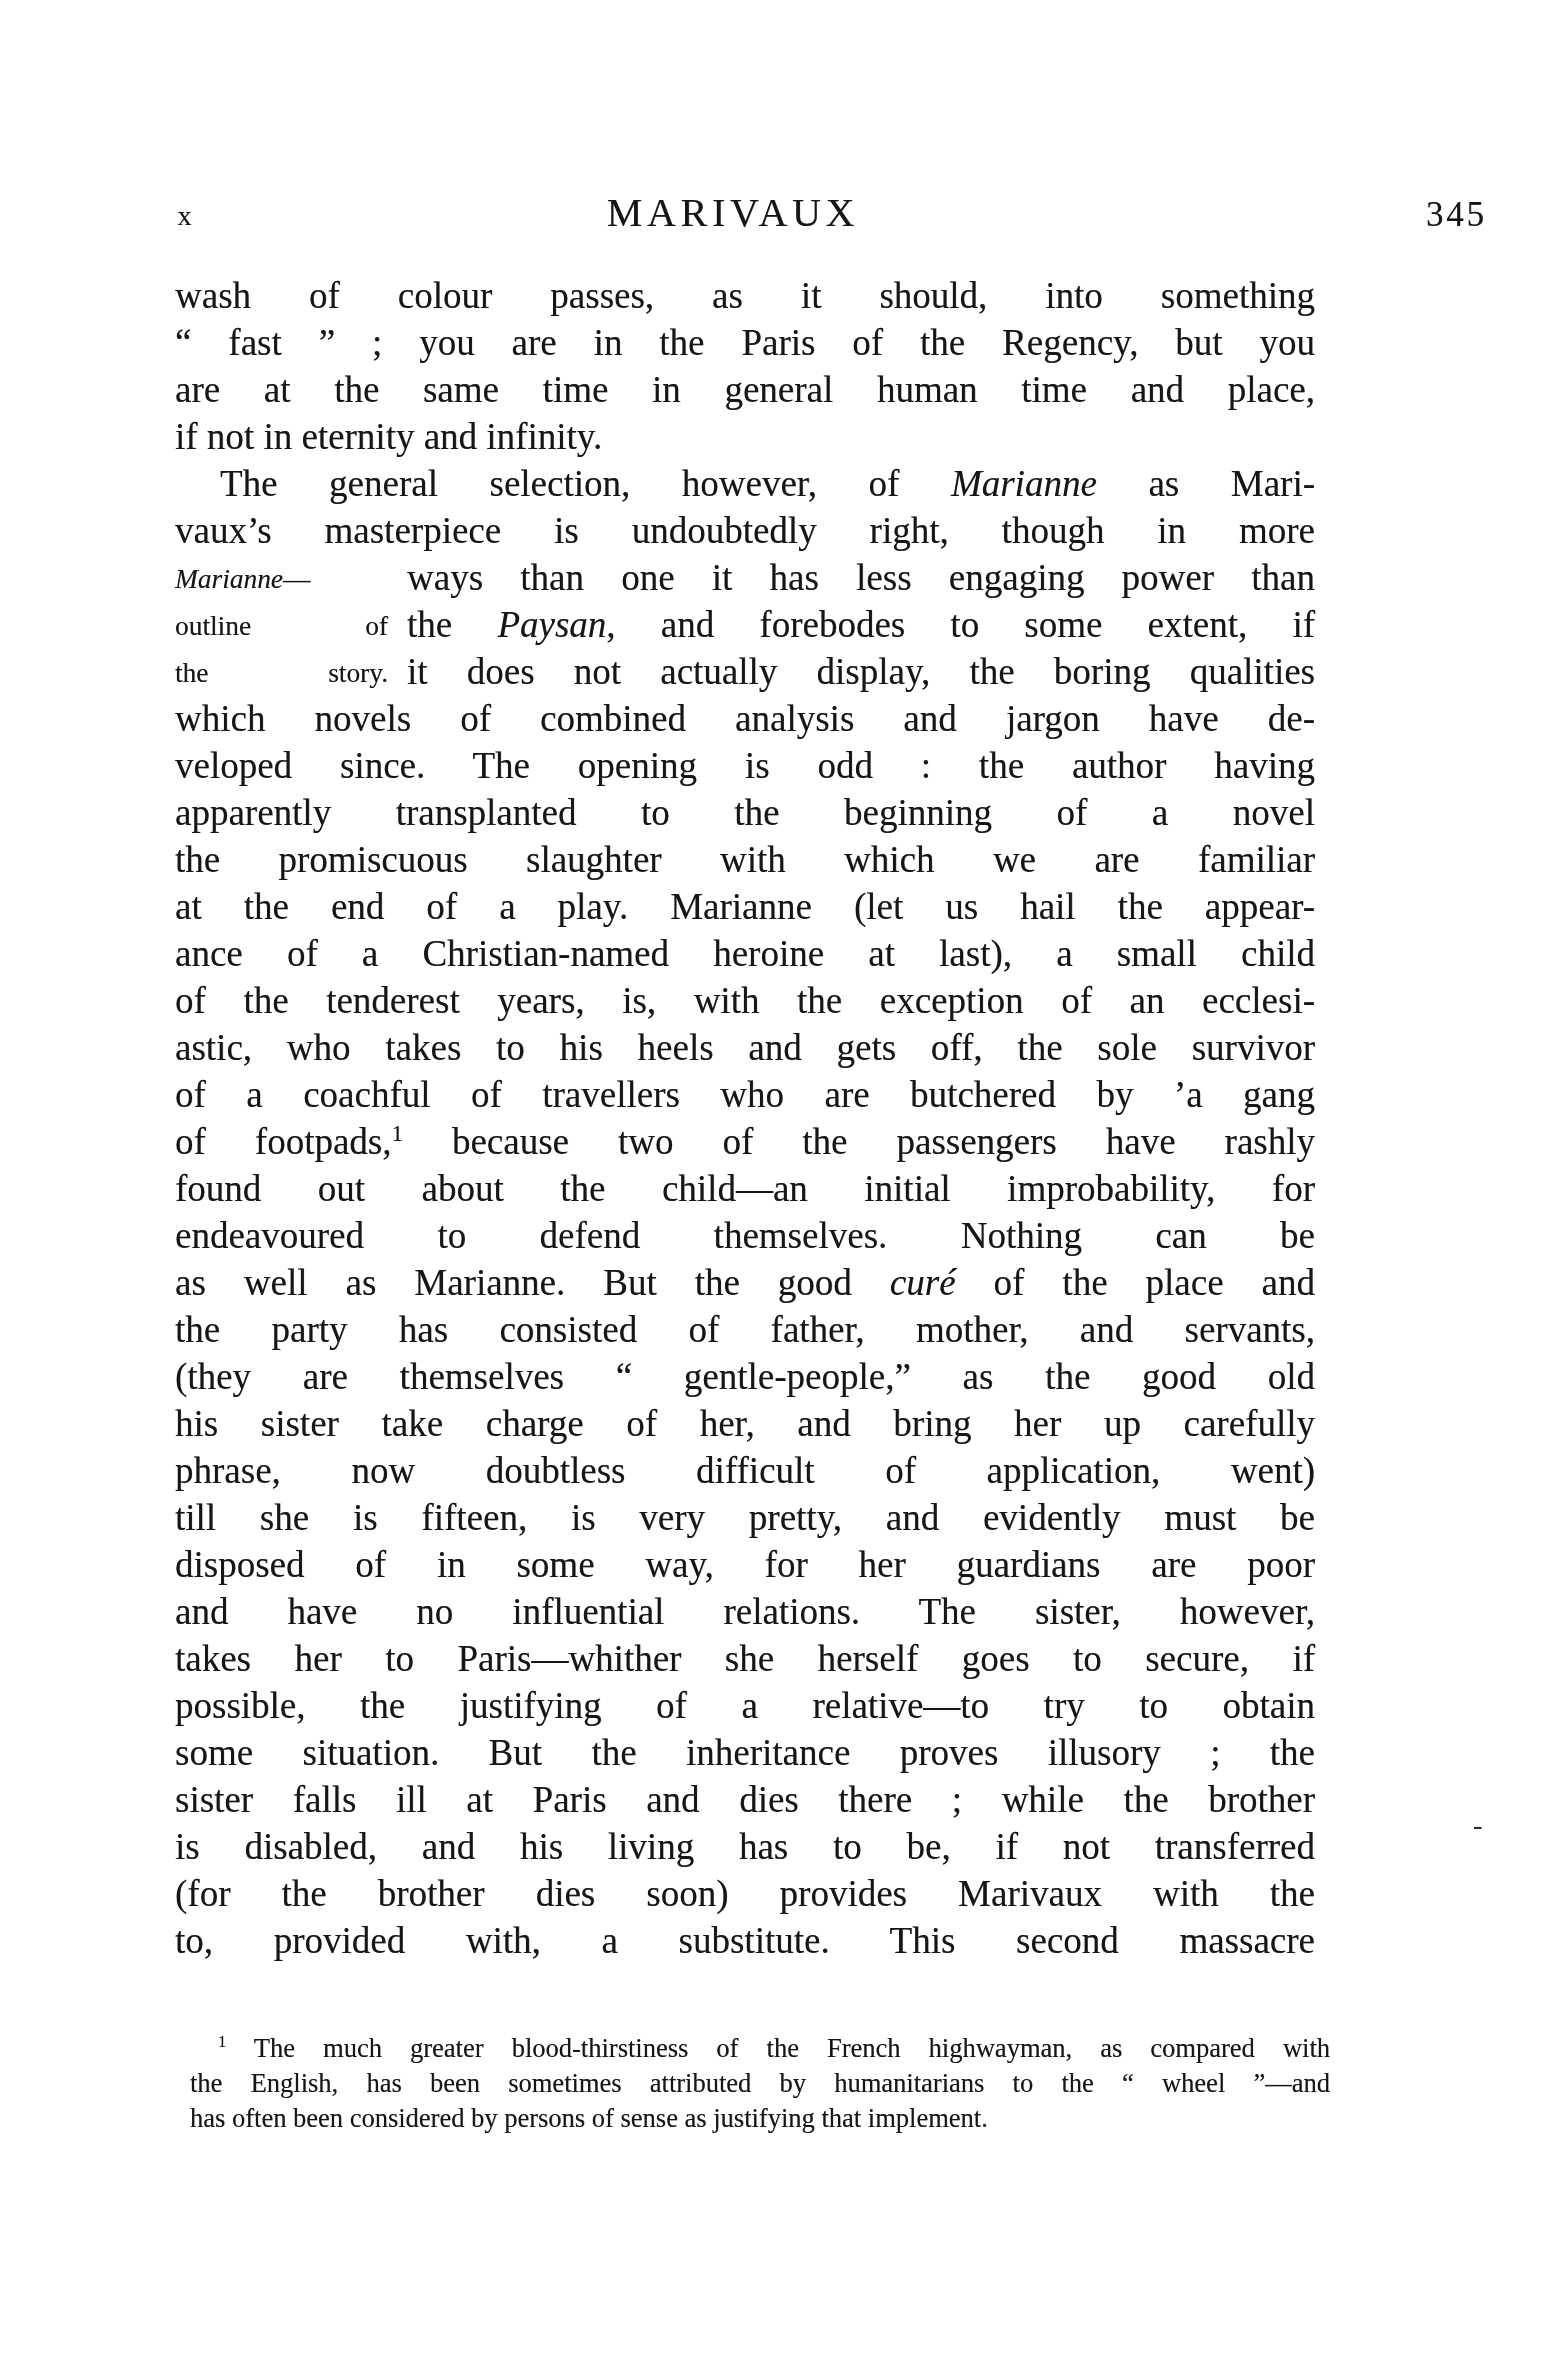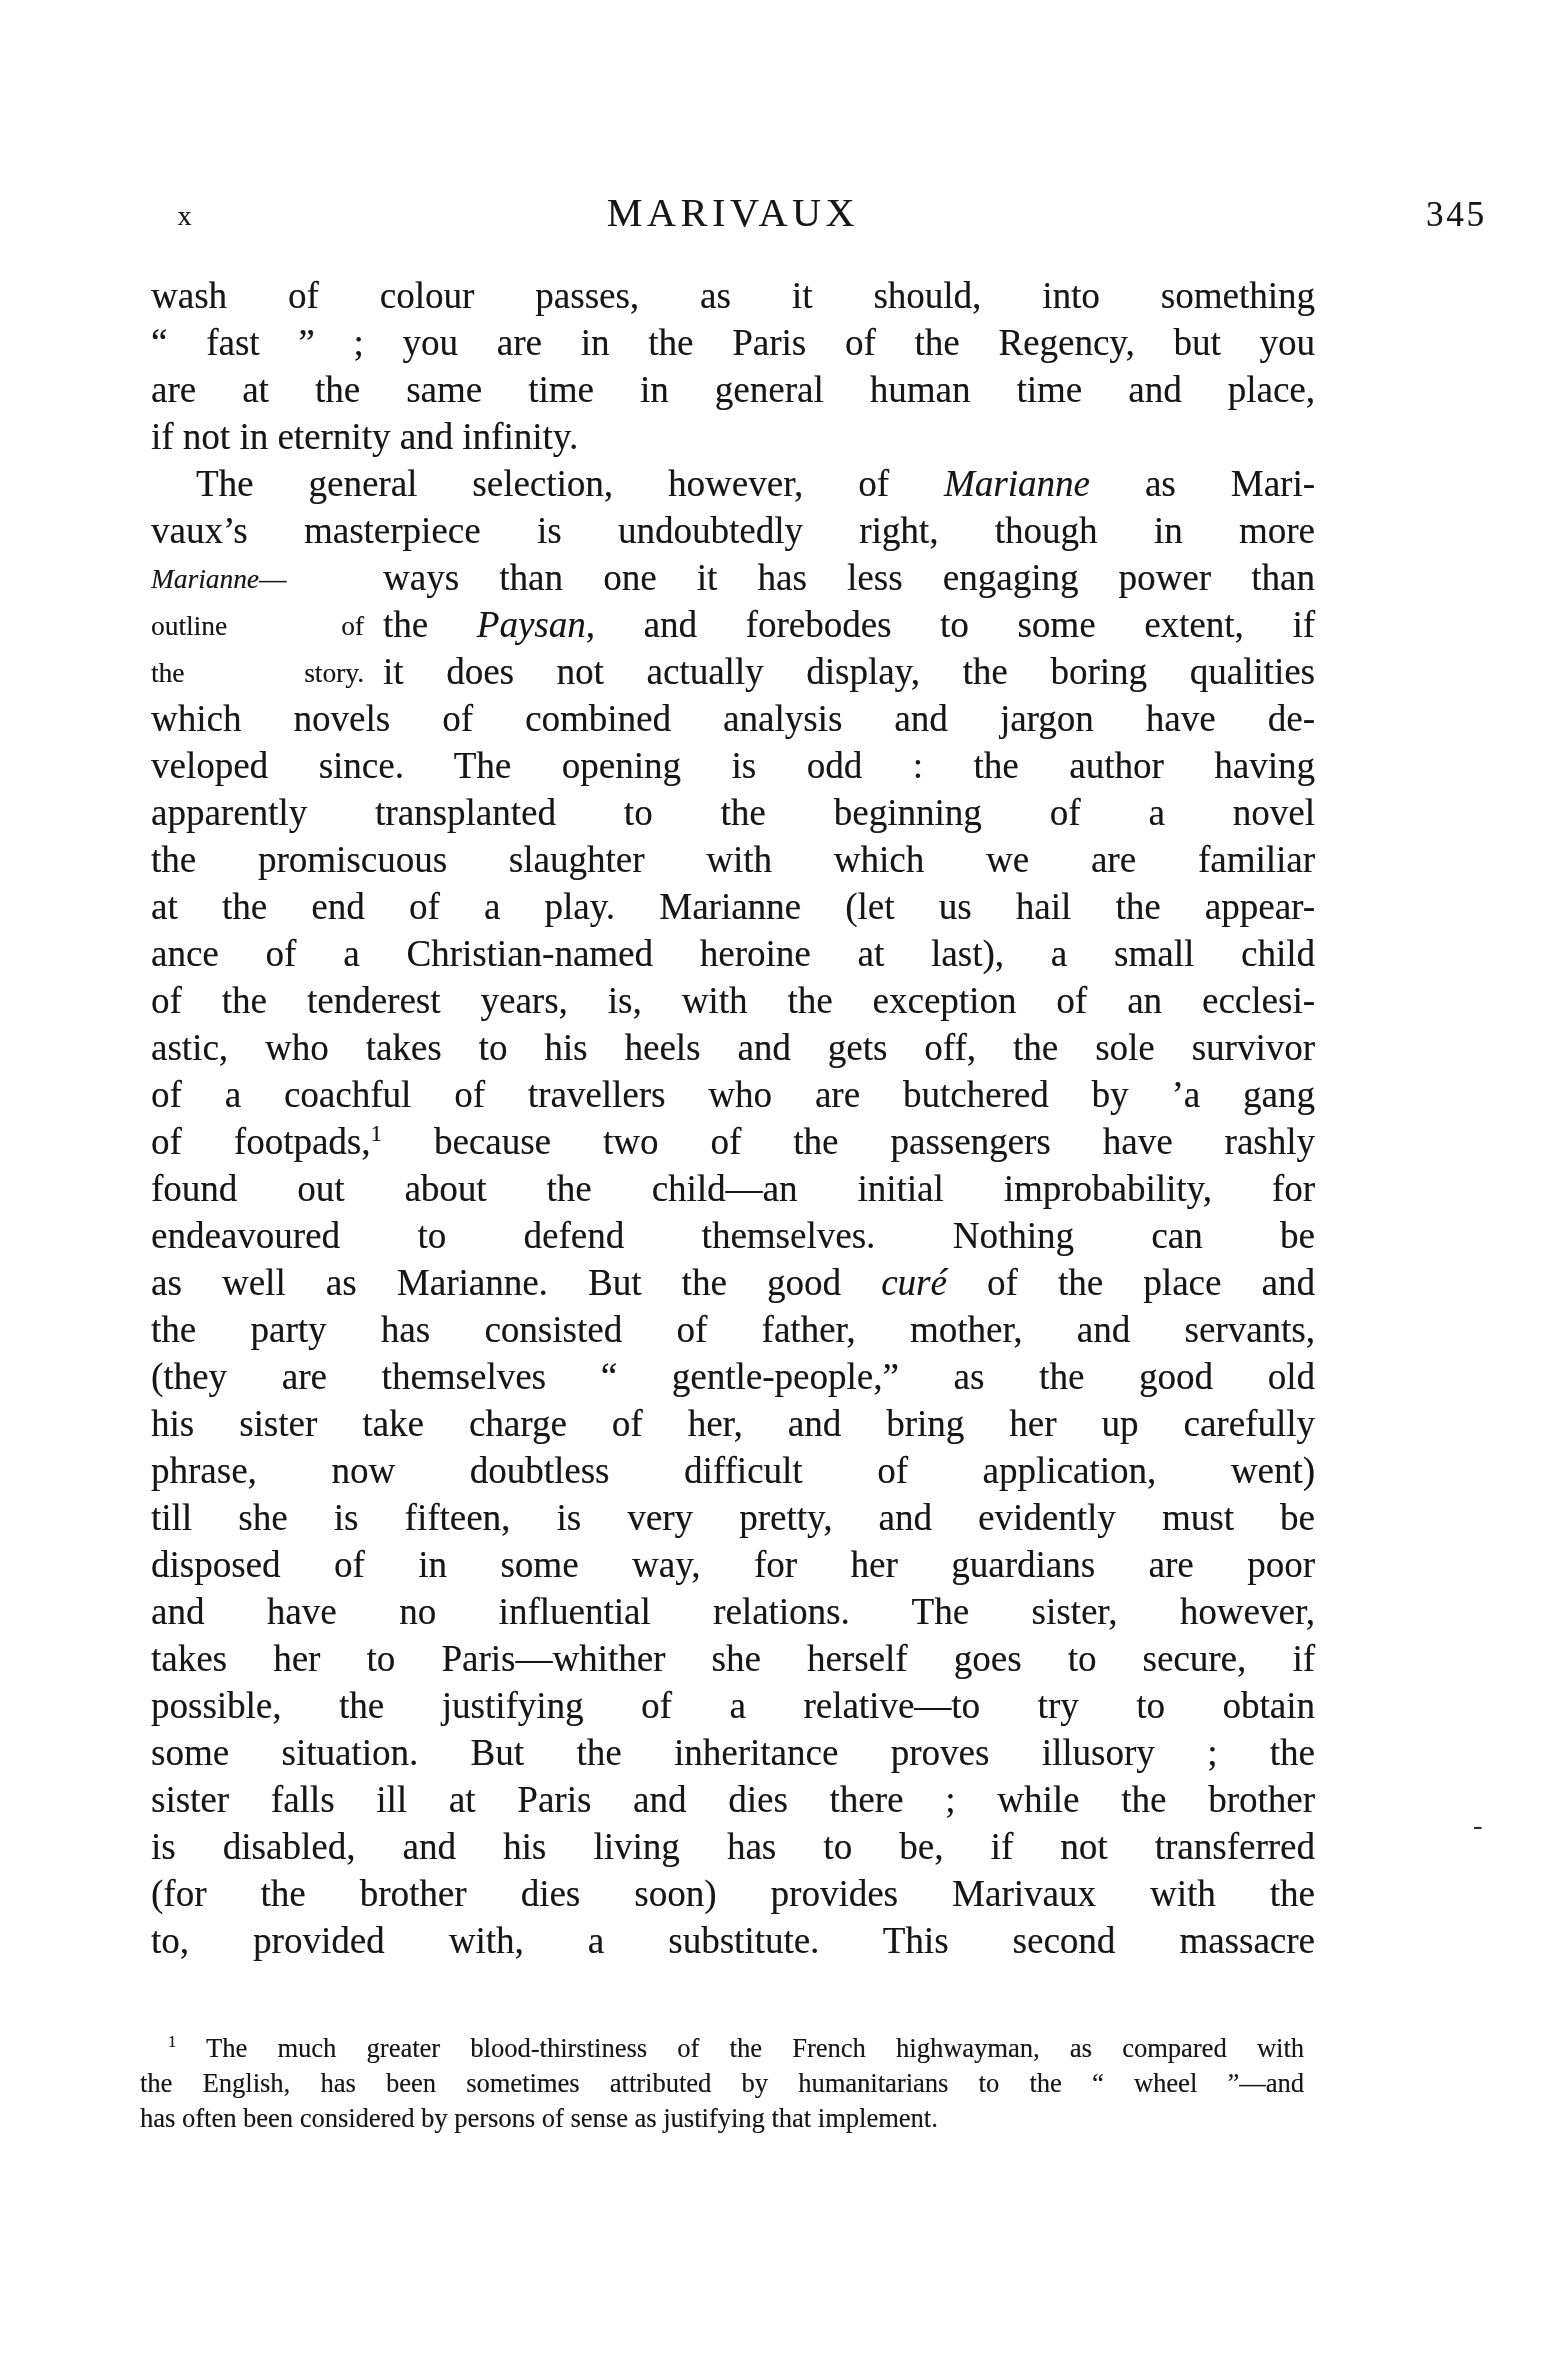--- a/index.html
+++ b/index.html
@@ -13,30 +13,30 @@
   .page{position:absolute;inset:0;}
 
   
   .header{position:absolute;top:189px;left:151px;width:1164px;height:61px;}
   .sig{position:absolute;left:26.5px;top:11.4px;font-size:28px;}
   .title{position:absolute;left:0;top:0;width:100%;text-align:center;font-size:40px;letter-spacing:4.7px;}
   .pagenum{position:absolute;left:1275px;top:5.7px;font-size:35px;letter-spacing:2.8px;white-space:nowrap;}
 
   
   .body-lines{position:absolute;top:272px;left:151px;width:1164px;font-size:37px;line-height:47px;}
-  .line{position:relative;text-align:justify;text-align-last:justify;white-space:normal;}
+  .line{position:relative;text-align:justify;text-align-last:justify;white-space:normal;margin-left:24px;}
   .line.flush{text-align-last:left;}
   .line.indent{padding-left:45px;}
   .line.has-note{padding-left:232px;}
   .shoulder-note{position:absolute;left:0;top:10.4px;width:213px;text-align:right;font-size:27.4px;line-height:1.1;}
   sup{font-size:0.62em;line-height:0;vertical-align:super;}
   i{font-style:italic;}
 
   
-  .footnote{position:absolute;top:2031px;left:140px;width:1164px;font-size:26.5px;line-height:35px;}
+  .footnote{position:absolute;top:2031px;left:166px;width:1164px;font-size:26.5px;line-height:35px;}
   .footnote .line.indent{padding-left:28px;}
 
   
   .artifact-dash{position:absolute;left:1473px;top:1809px;font-size:28px;color:#2a2a2a;}
 </style>
 </head>
 <body>
 
 <div class="page">
 

